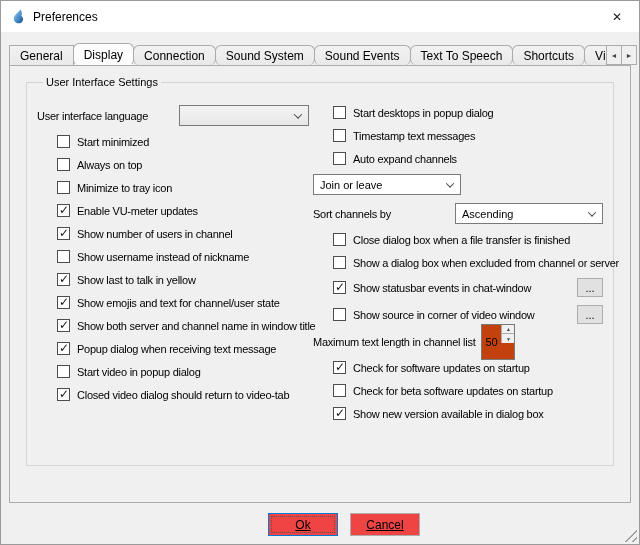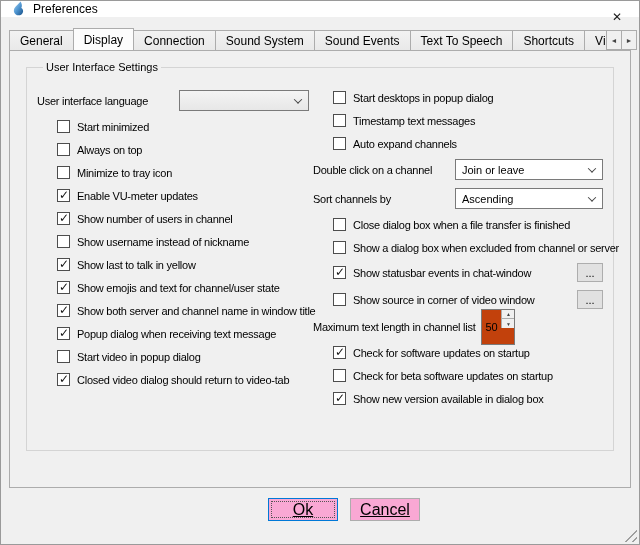--- a/index.html
+++ b/index.html
@@ -8,39 +8,39 @@
     font-family: "Liberation Sans", "DejaVu Sans", sans-serif;
     font-size: 12px; color: #000; background: #fff;
   }
   .window {
     position: relative; width: 640px; height: 545px;
     background: #f0f0f0; border: 1px solid #9a9a9a;
     display: flex; flex-direction: column; overflow: hidden;
   }
   
   .titlebar {
-    height: 16px; background: #ffffff; flex: none;
+    height: 31px; background: #ffffff; flex: none;
     display: flex; align-items: center; padding-left: 9px; position: relative;
   }
   .app-icon { width: 16px; height: 16px; margin-right: 7px; flex: none; }
   .title { font-size: 12px; }
   .close-btn {
     position: absolute; right: 0; top: 0; width: 44px; height: 31px;
     display: flex; align-items: center; justify-content: center;
     color: #1a1a1a; font-size: 12px; cursor: default;
   }
   
   .tabs-row { position: relative; margin: 12px 8px 0 8px; height: 21px; flex: none; z-index: 2; }
   .tab-strip { display: flex; align-items: flex-end; width: 600px; overflow: hidden; height: 23px; margin-top: -2px; }
   .tab {
     height: 20px; padding: 0 10px; display: flex; align-items: center;
     background: linear-gradient(#f2f2f2, #e9e9e9);
     border: 1px solid #acacac; border-bottom: none; white-space: nowrap;
   }
-  .tab + .tab { margin-left: -1px; }
+  .tab + .tab { margin-left: -1px; border-radius: 6px; }
   .tab.active {
     height: 23px; background: #fcfcfc; position: relative; z-index: 3;
     margin-bottom: -1px; border-bottom: 1px solid #fcfcfc;
   }
   .tab-scroller { position: absolute; right: -6px; bottom: 0; display: flex; z-index: 4; }
   .scroll-btn {
     width: 16px; height: 20px; border: 1px solid #acacac; background: #f0f0f0;
     display: flex; align-items: center; justify-content: center;
     font-size: 7px; color: #444;
   }
@@ -106,23 +106,23 @@
     background: #f0f0f0; border-left: 1px solid #acacac; color: #444;
     display: flex; align-items: center; justify-content: center; height: 9px;
   }
   .spin-up { border-bottom: 1px solid #acacac; }
   
   .button-row {
     display: flex; justify-content: center; gap: 12px; margin-top: 10px;
     transform: translateX(24px);
   }
   .btn {
-    min-width: 70px; height: 23px; background: #f9a8d4; border: 1px solid #adadad;
+    min-width: 70px; height: 23px; background: #ef4444; border: 1px solid #adadad;
     display: flex; align-items: center; justify-content: center; position: relative;
-    font-family: inherit; font-size: 16px;
+    font-family: inherit; font-size: 12px;
   }
   .btn.default { border-color: #0078d7; }
   .btn.default::after { content: ""; position: absolute; inset: 2px; border: 1px dotted #555; }
   .btn-lbl { text-decoration: underline; }
   
   .grip {
     position: absolute; right: 2px; bottom: 2px; width: 13px; height: 13px;
     background: repeating-linear-gradient(135deg, #9f9f9f 0 1.5px, transparent 1.5px 4.8px);
     clip-path: polygon(100% 0, 100% 100%, 0 100%);
   }
@@ -255,21 +255,20 @@
           <label class="cb">
             <span class="box"></span>
             <span class="cb-lbl">Timestamp text messages</span>
           </label>
           <label class="cb">
             <span class="box"></span>
             <span class="cb-lbl">Auto expand channels</span>
           </label>
 
           <div class="row combo-row">
-            <span class="lbl">Double click on a channel</span>
             <span class="combo w148">
               <span class="combo-text">Join or leave</span>
               <span class="chev"></span>
             </span>
           </div>
           <div class="row combo-row">
             <span class="lbl">Sort channels by</span>
             <span class="combo w148">
               <span class="combo-text">Ascending</span>
               <span class="chev"></span>

